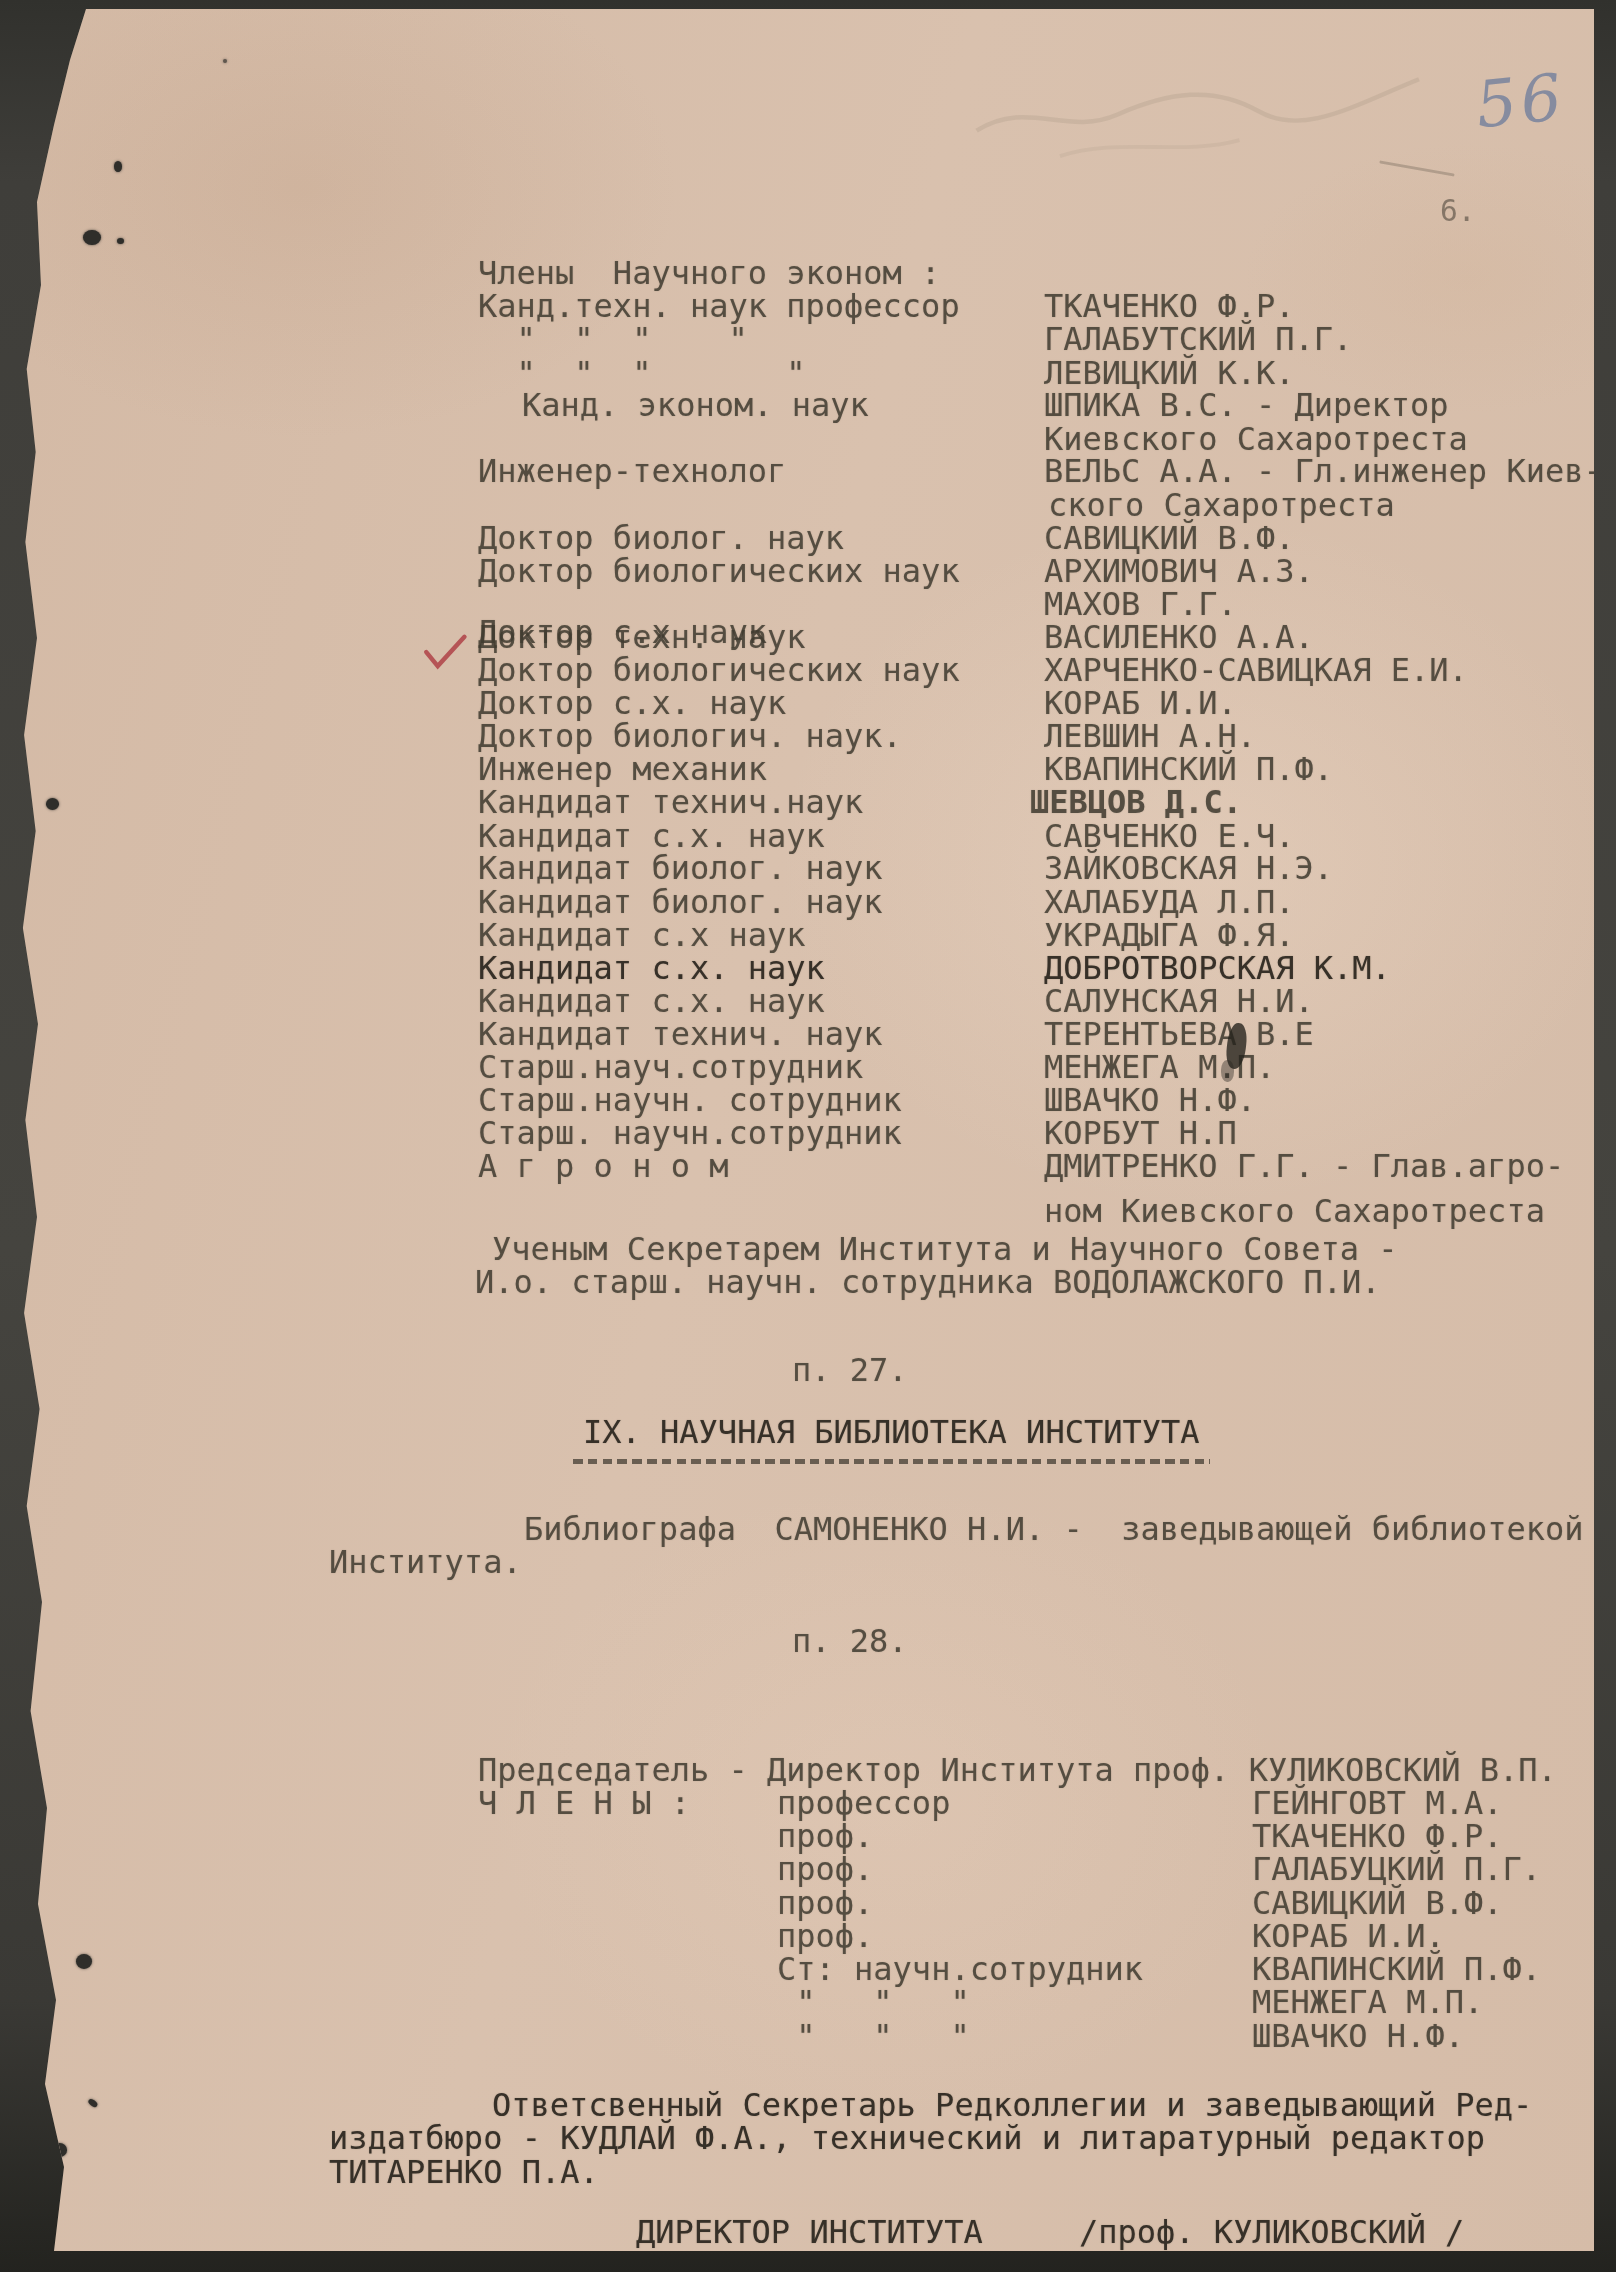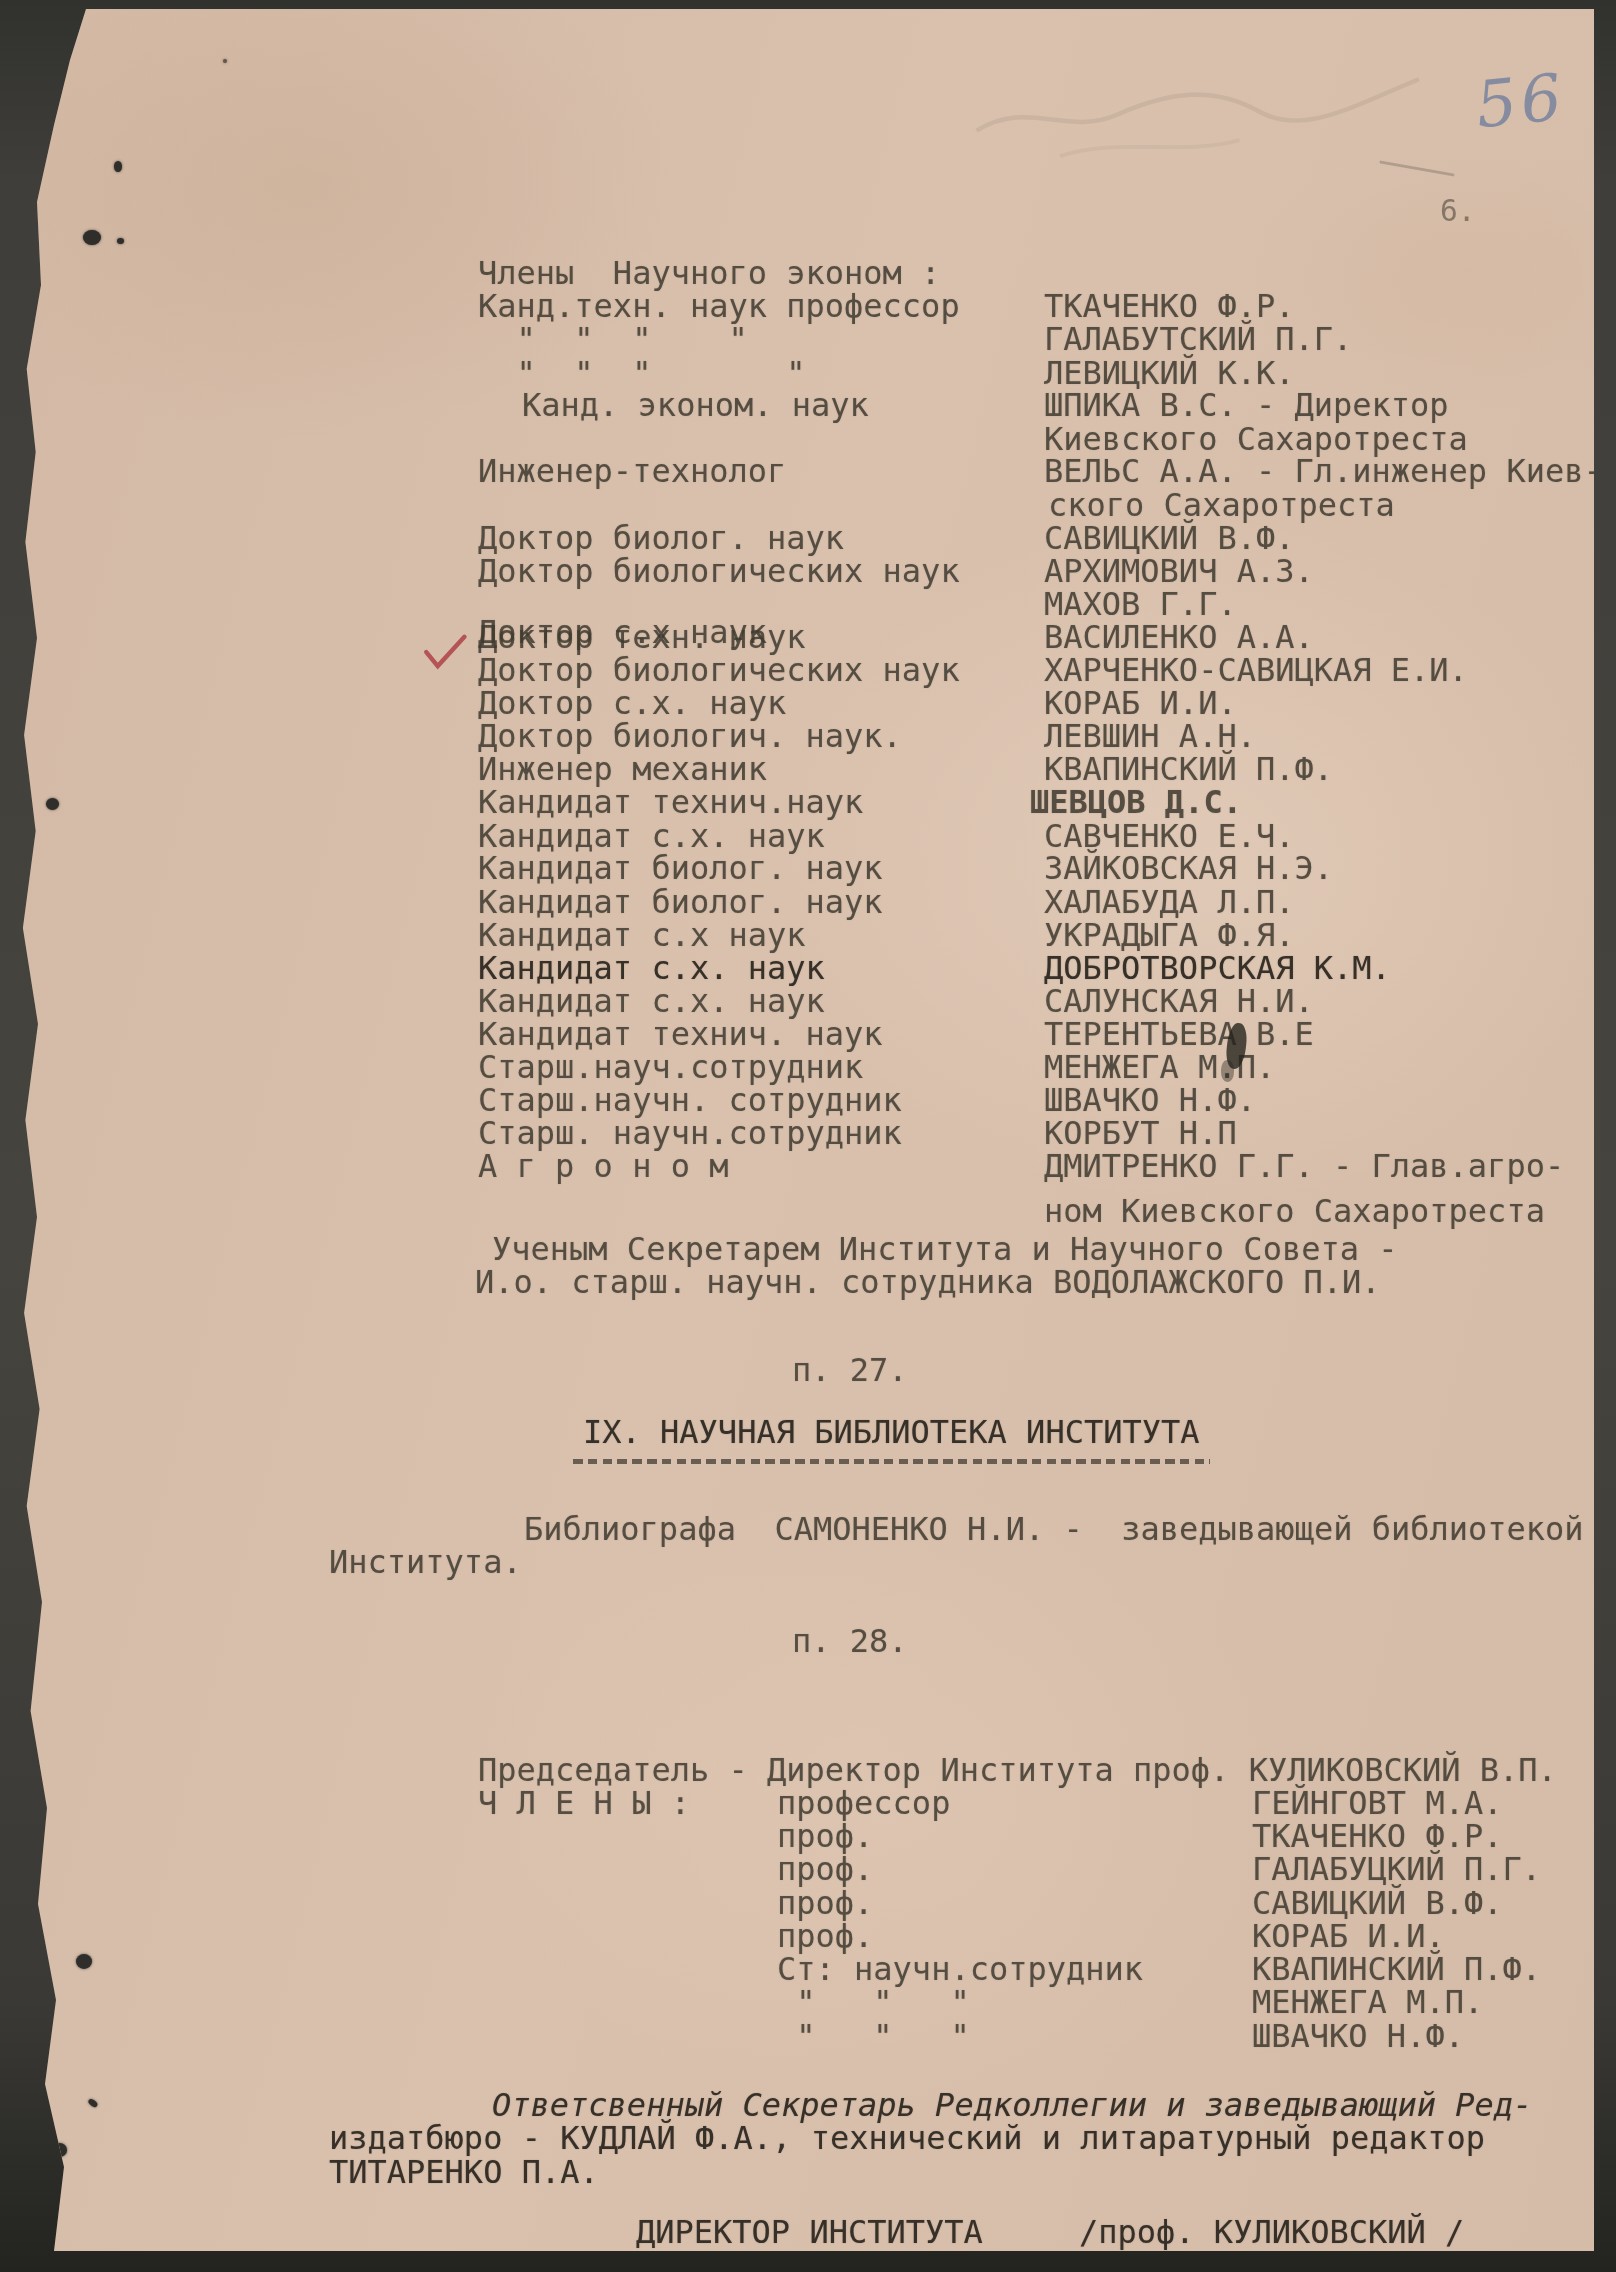--- a/index.html
+++ b/index.html
@@ -136,21 +136,21 @@
       <div class="t" style="left: 1233px; top: 1878px;">САВИЦКИЙ В.Ф.</div>
       <div class="t" style="left: 758px; top: 1911px;">проф.</div>
       <div class="t" style="left: 1233px; top: 1911px;">КОРАБ И.И.</div>
       <div class="t" style="left: 758px; top: 1944px;">Ст: научн.сотрудник</div>
       <div class="t" style="left: 1233px; top: 1944px;">КВАПИНСКИЙ П.Ф.</div>
       <div class="t" style="left: 758px; top: 1977px;"> "   "   "</div>
       <div class="t" style="left: 1233px; top: 1977px;">МЕНЖЕГА М.П.</div>
       <div class="t" style="left: 758px; top: 2011px;"> "   "   "</div>
       <div class="t" style="left: 1233px; top: 2011px;">ШВАЧКО Н.Ф.</div>
     </div>
-  <div class="t dark" style="left:473px;top:2080px;font-style:italic;">Ответсвенный Секретарь Редколлегии и заведывающий Ред-</div>
+  <div class="t dark" style="left:473px;top:2080px;">Ответсвенный Секретарь Редколлегии и заведывающий Ред-</div>
   <div class="t dark" style="left:310px;top:2113px;">издатбюро - КУДЛАЙ Ф.А., технический и литаратурный редактор</div>
   <div class="t dark" style="left:310px;top:2147px;">ТИТАРЕНКО П.А.</div>
 
   <div class="t dark" style="left:617px;top:2207px;">ДИРЕКТОР ИНСТИТУТА</div>
   <div class="t dark" style="left:1060px;top:2207px;">/проф. КУЛИКОВСКИЙ /</div>
 
   <div class="hole" style="left:95px;top:152px;width:8.4px;height:11px;"></div>
   <div class="hole" style="left:64px;top:221px;width:18px;height:15.4px;"></div>
   <div class="hole" style="left:98px;top:229px;width:7px;height:5.8px;"></div>
   <div class="hole" style="left:27px;top:789px;width:13px;height:11.6px;"></div>

